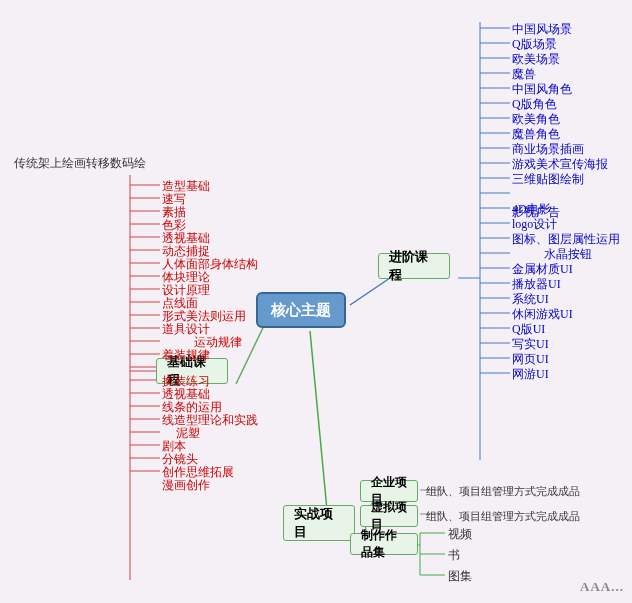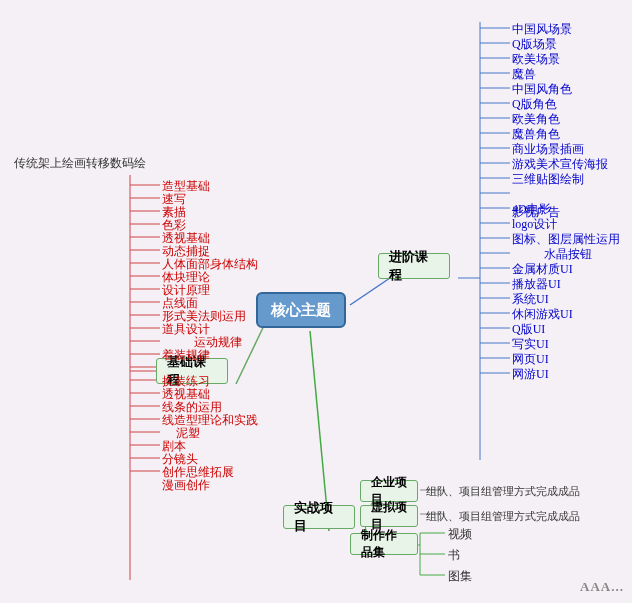--- a/index.html
+++ b/index.html
@@ -156,21 +156,21 @@
   </div>
 
   <div class="node-box branch-box" style="left:156px;top:358px;width:72px;height:26px;">
     <span>基础课程</span>
   </div>
 
   <div class="node-box branch-box" style="left:378px;top:253px;width:72px;height:26px;">
     <span>进阶课程</span>
   </div>
 
-  <div class="node-box branch-box" style="left:283px;top:505px;width:72px;height:24px;">
+  <div class="node-box branch-box" style="left:283px;top:505px;width:72px;height:36px;">
     <span>实战项目</span>
   </div>
 
   <div class="label" style="left:14px;top:155px;">
     <span>传统架上绘画转移数码绘</span>
   </div>
 
   <div class="label label-red" style="left:162px;top:178px;">造型基础</div>
   <div class="label label-red" style="left:162px;top:191px;">速写</div>
   <div class="label label-red" style="left:162px;top:204px;">素描</div>

